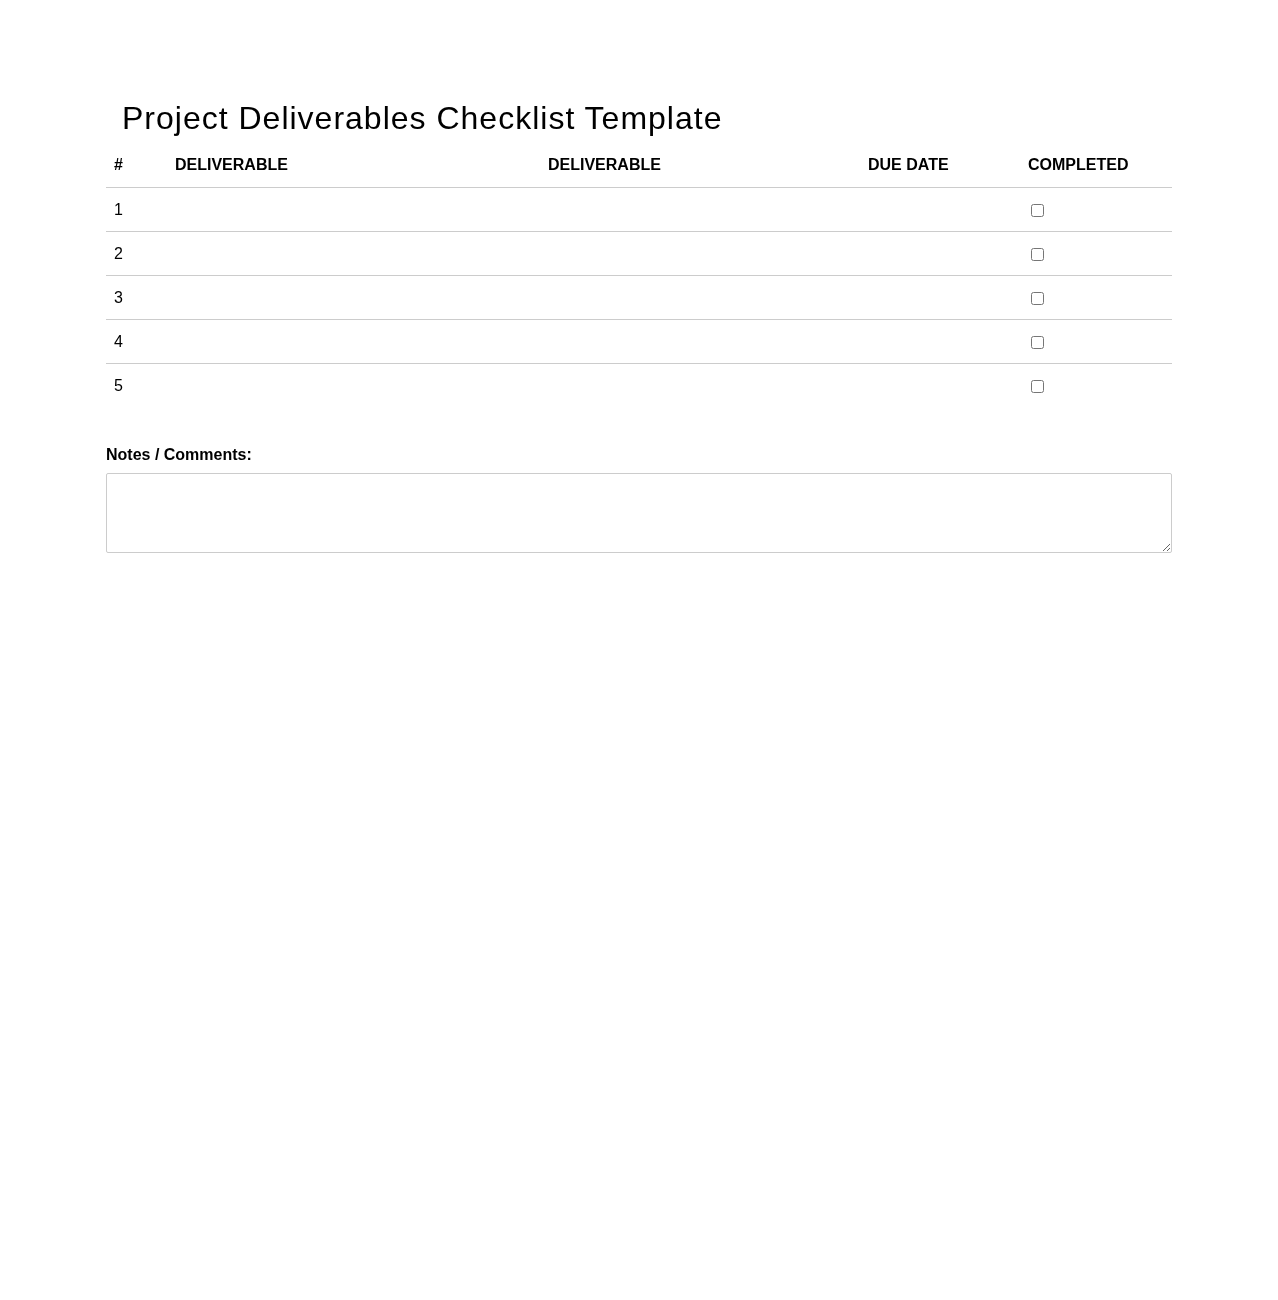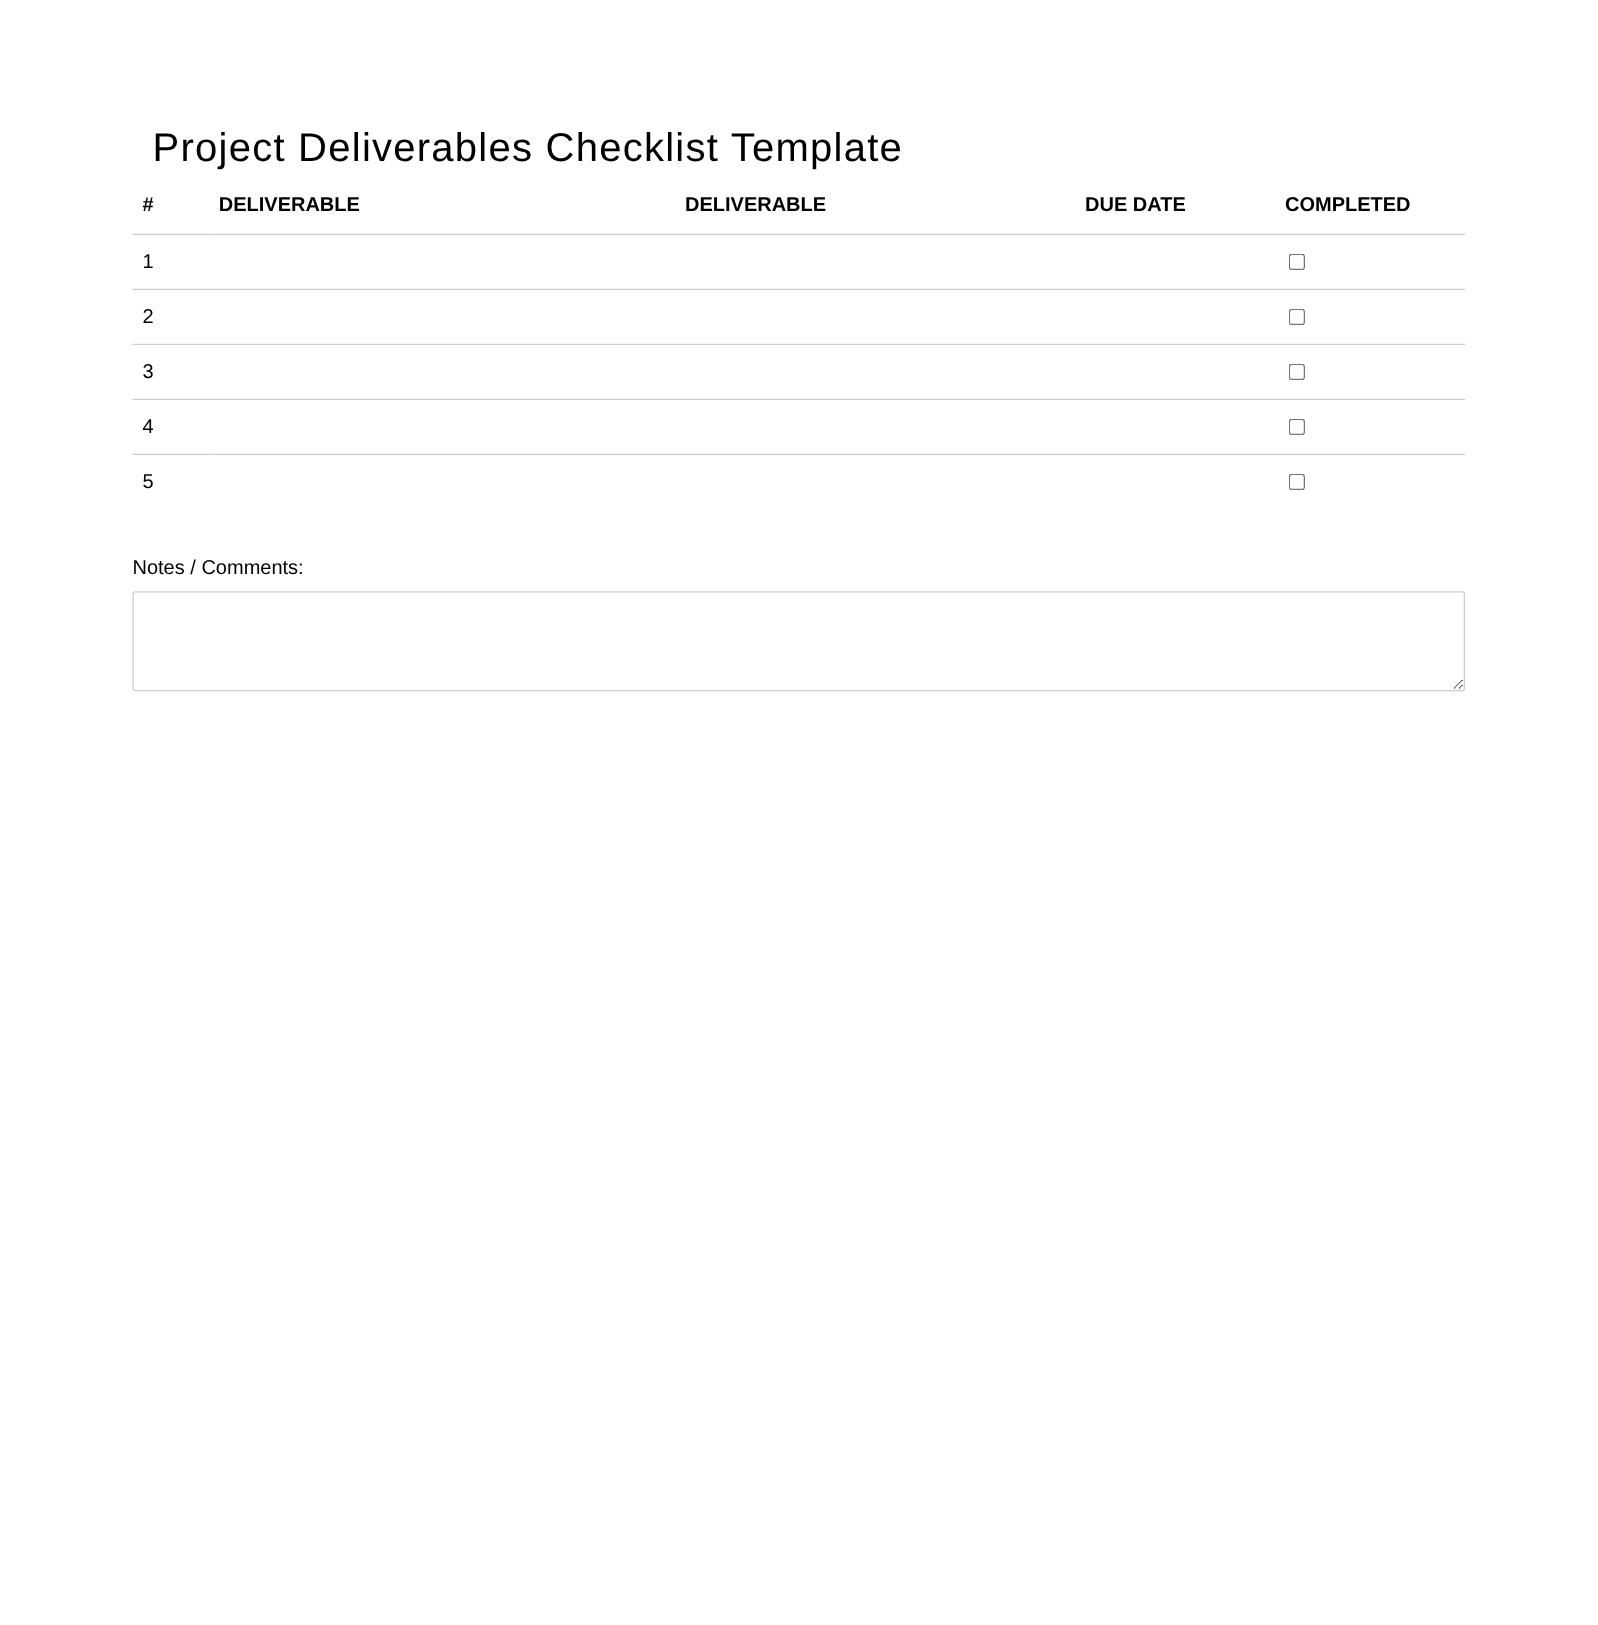--- a/index.html
+++ b/index.html
@@ -34,21 +34,21 @@
     th.c-num, td.c-num { width: 53px; }
     th.c-deliv { width: 365px; }
     th.c-desc { width: 312px; }
     th.c-due { width: 152px; }
     input[type=checkbox] {
       width: 13px; height: 13px; margin: 0 0 0 3px;
       vertical-align: middle;
     }
     .notes-label {
       position: absolute; top: 446px; left: 0;
-      font-size: 16px; font-weight: normal;
+      font-size: 16px; font-weight: bold;
     }
     textarea {
       position: absolute; top: 473px; left: 0;
       width: 1066px; height: 80px; box-sizing: border-box;
       border: 1px solid #cccccc; border-radius: 2px;
       font-family: "Liberation Sans", sans-serif; font-size: 14px;
       padding: 6px; resize: vertical; margin: 0;
     }
   </style>
 </head>

